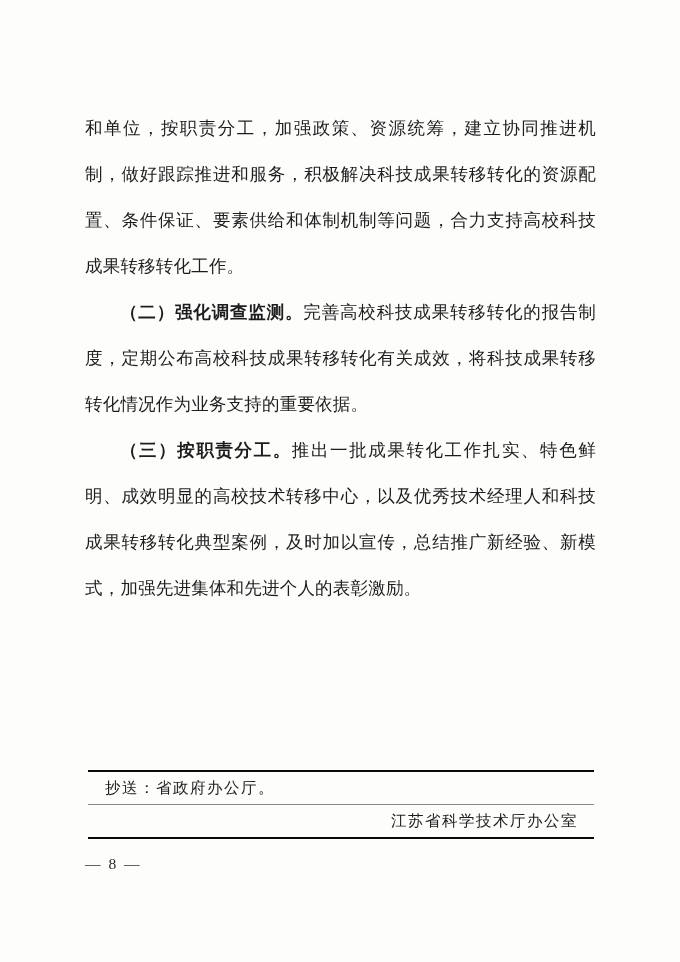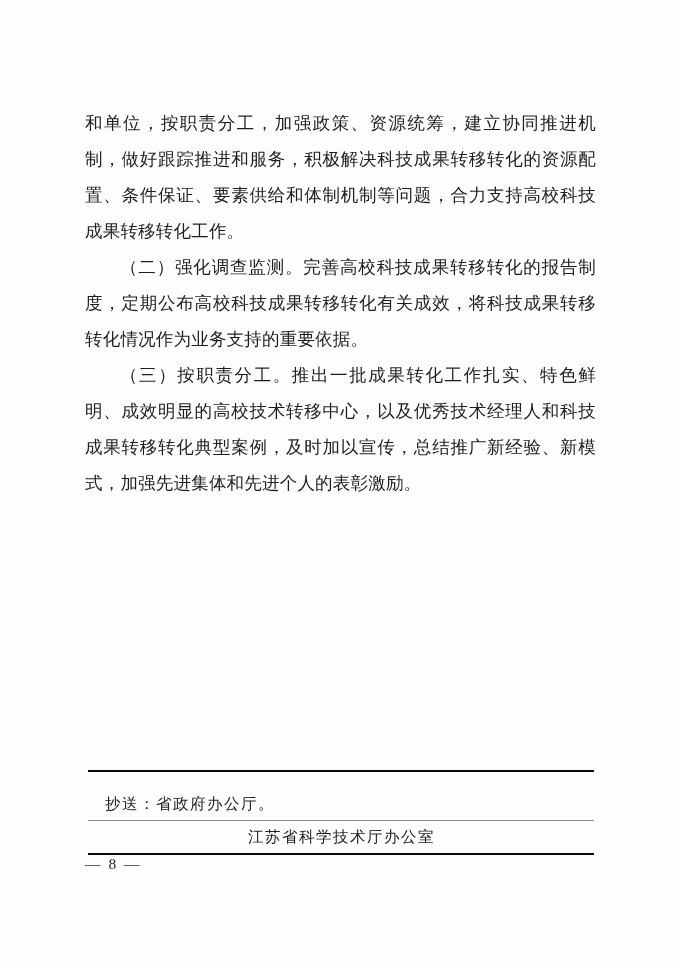--- a/index.html
+++ b/index.html
@@ -20,58 +20,56 @@
     overflow: hidden;
   }
   .body-text {
     position: absolute;
     left: 85px;
     top: 105px;
     width: 511px;
   }
   .para {
     font-size: 17.5px;
-    line-height: 36px;
+    line-height: 46px;
     text-align: justify;
     text-justify: inter-ideograph;
     letter-spacing: 0.2px;
   }
   .para.indent { text-indent: 2em; }
-  .para .lead { font-weight: 400; }
+  .para .lead { font-weight: 700; }
   .footer {
     position: absolute;
     left: 88px;
     top: 770px;
     width: 506px;
     font-size: 15.5px;
   }
   .rule-thick {
     height: 0;
     border-top: 2.5px solid #0a0a0a;
   }
   .rule-thin {
     height: 0;
     border-top: 1.5px solid #8a8a8a;
   }
   .footer-row-cc {
     height: 32px;
     line-height: 32px;
     padding-left: 17px;
     letter-spacing: 1.5px;
-    margin-top: 16px;
   }
   .footer-row-issuer {
     height: 32px;
     line-height: 32px;
     display: flex;
     justify-content: flex-end;
     align-items: center;
     padding: 0 16px 0 17px;
     letter-spacing: 1.5px;
-    flex-direction: column;
   }
   .page-number {
     position: absolute;
     left: 85px;
     top: 855px;
     font-size: 15.5px;
     letter-spacing: 2px;
     color: #2a2a2a;
   }
 </style>

